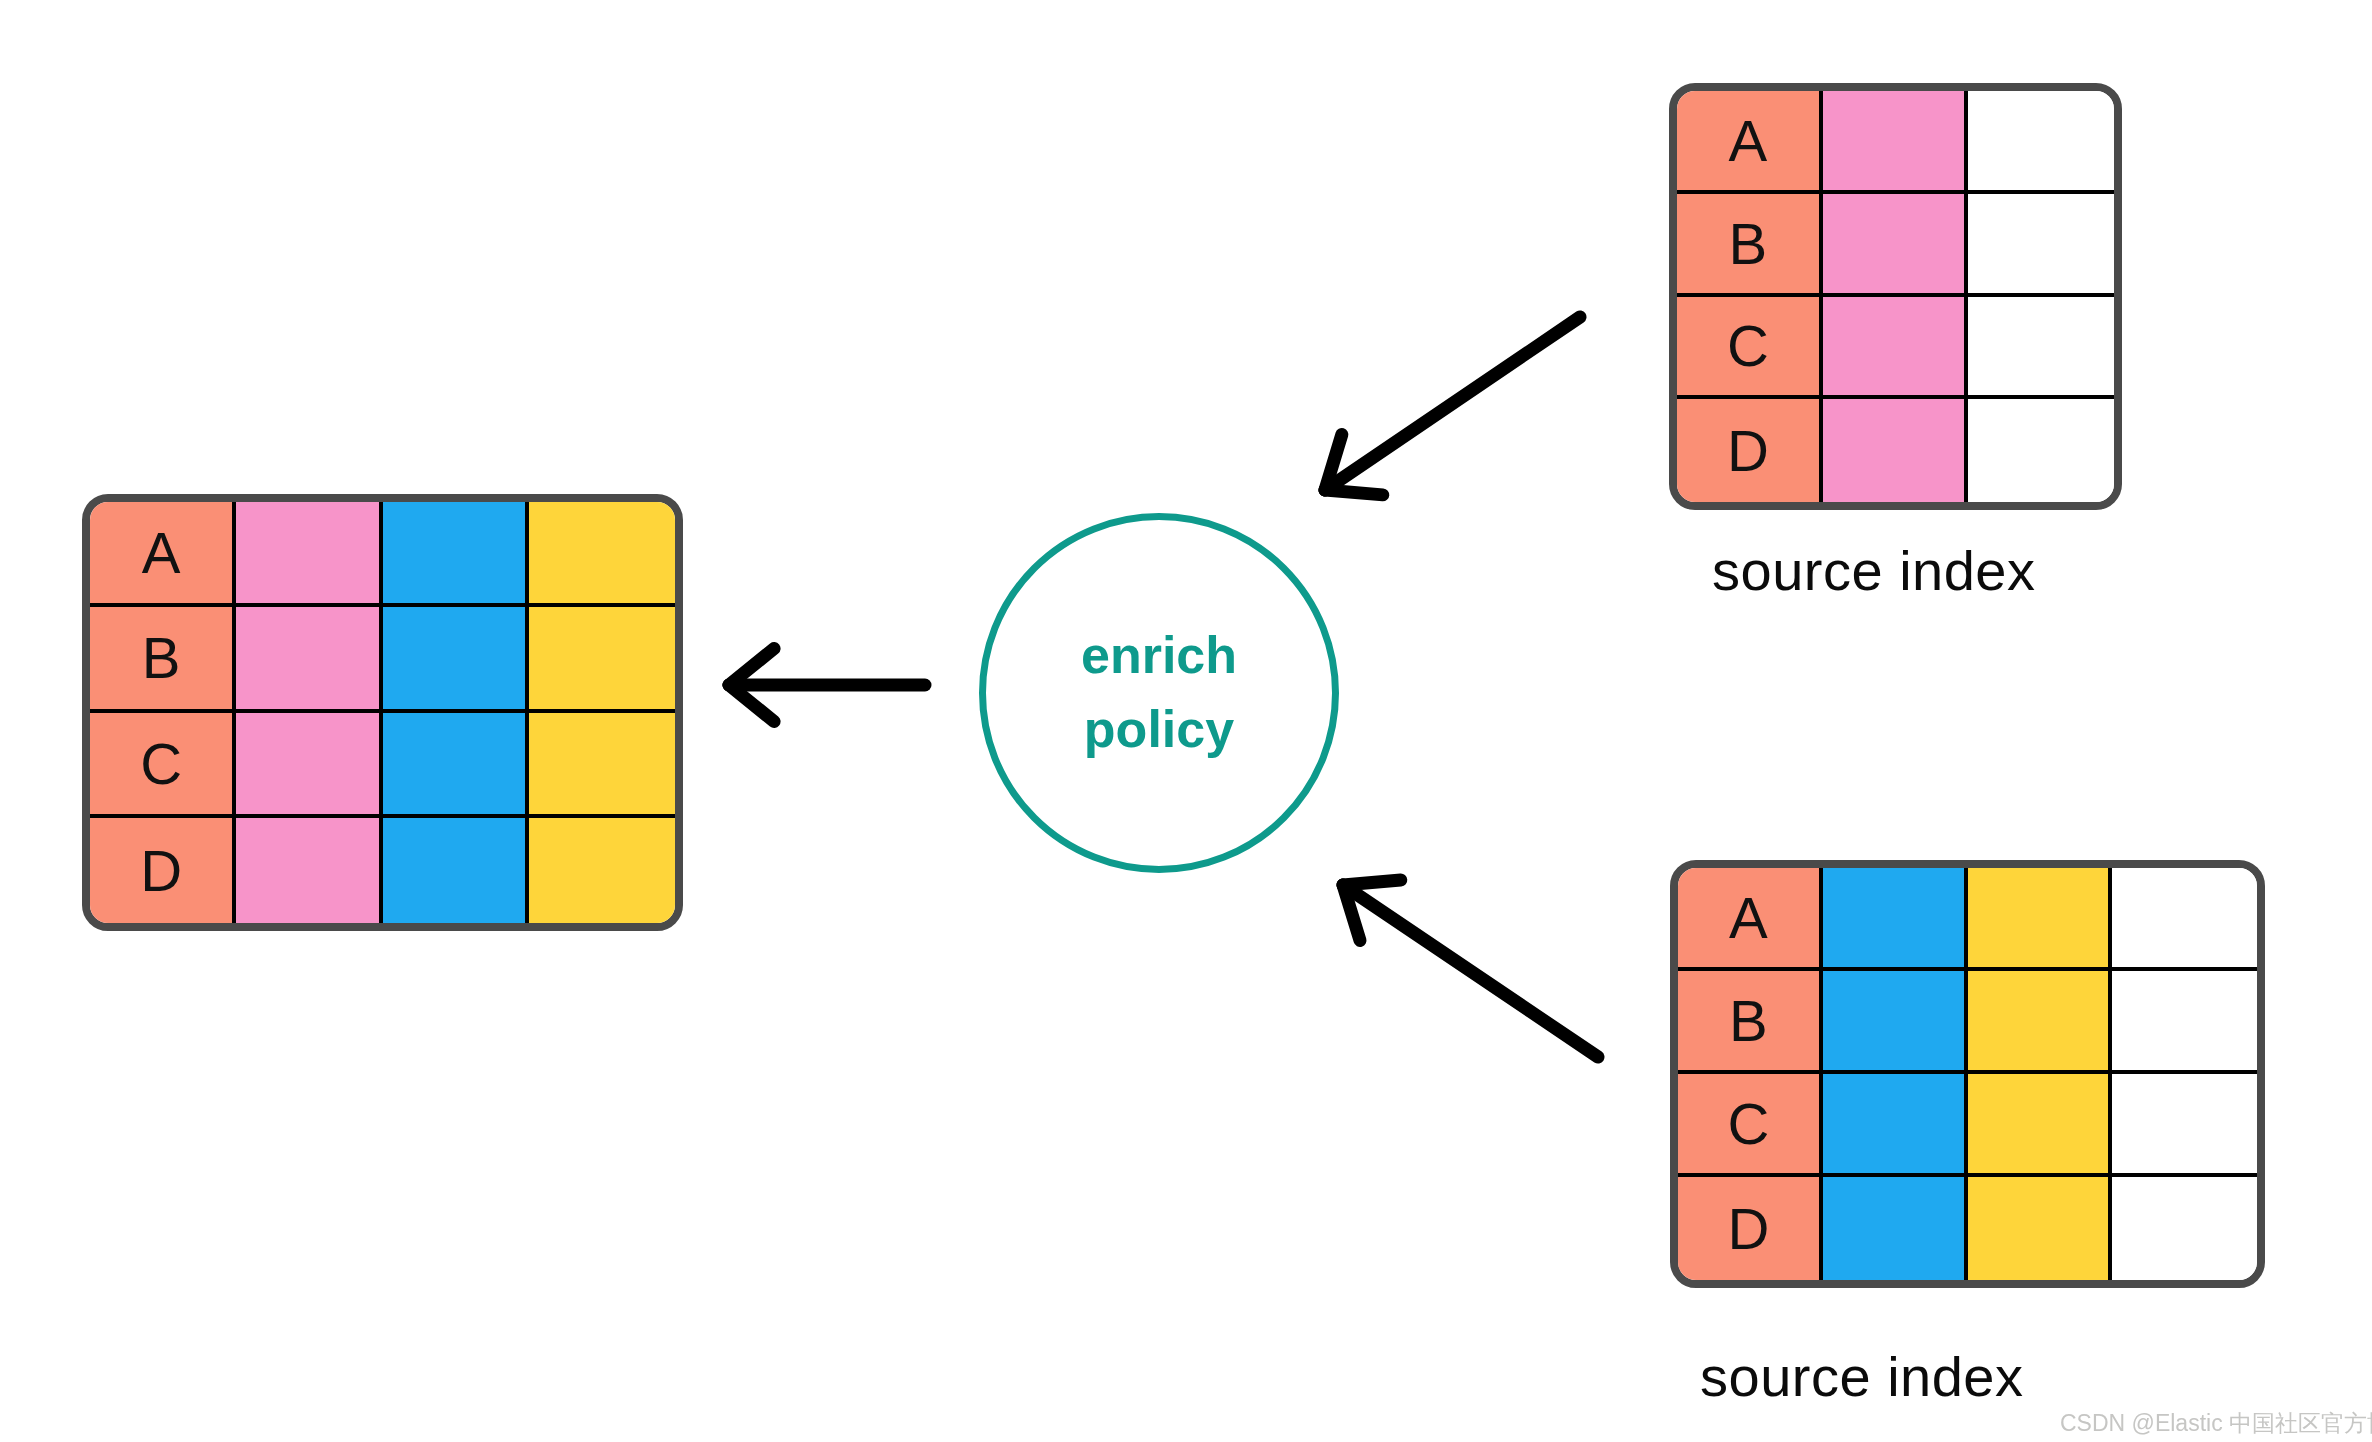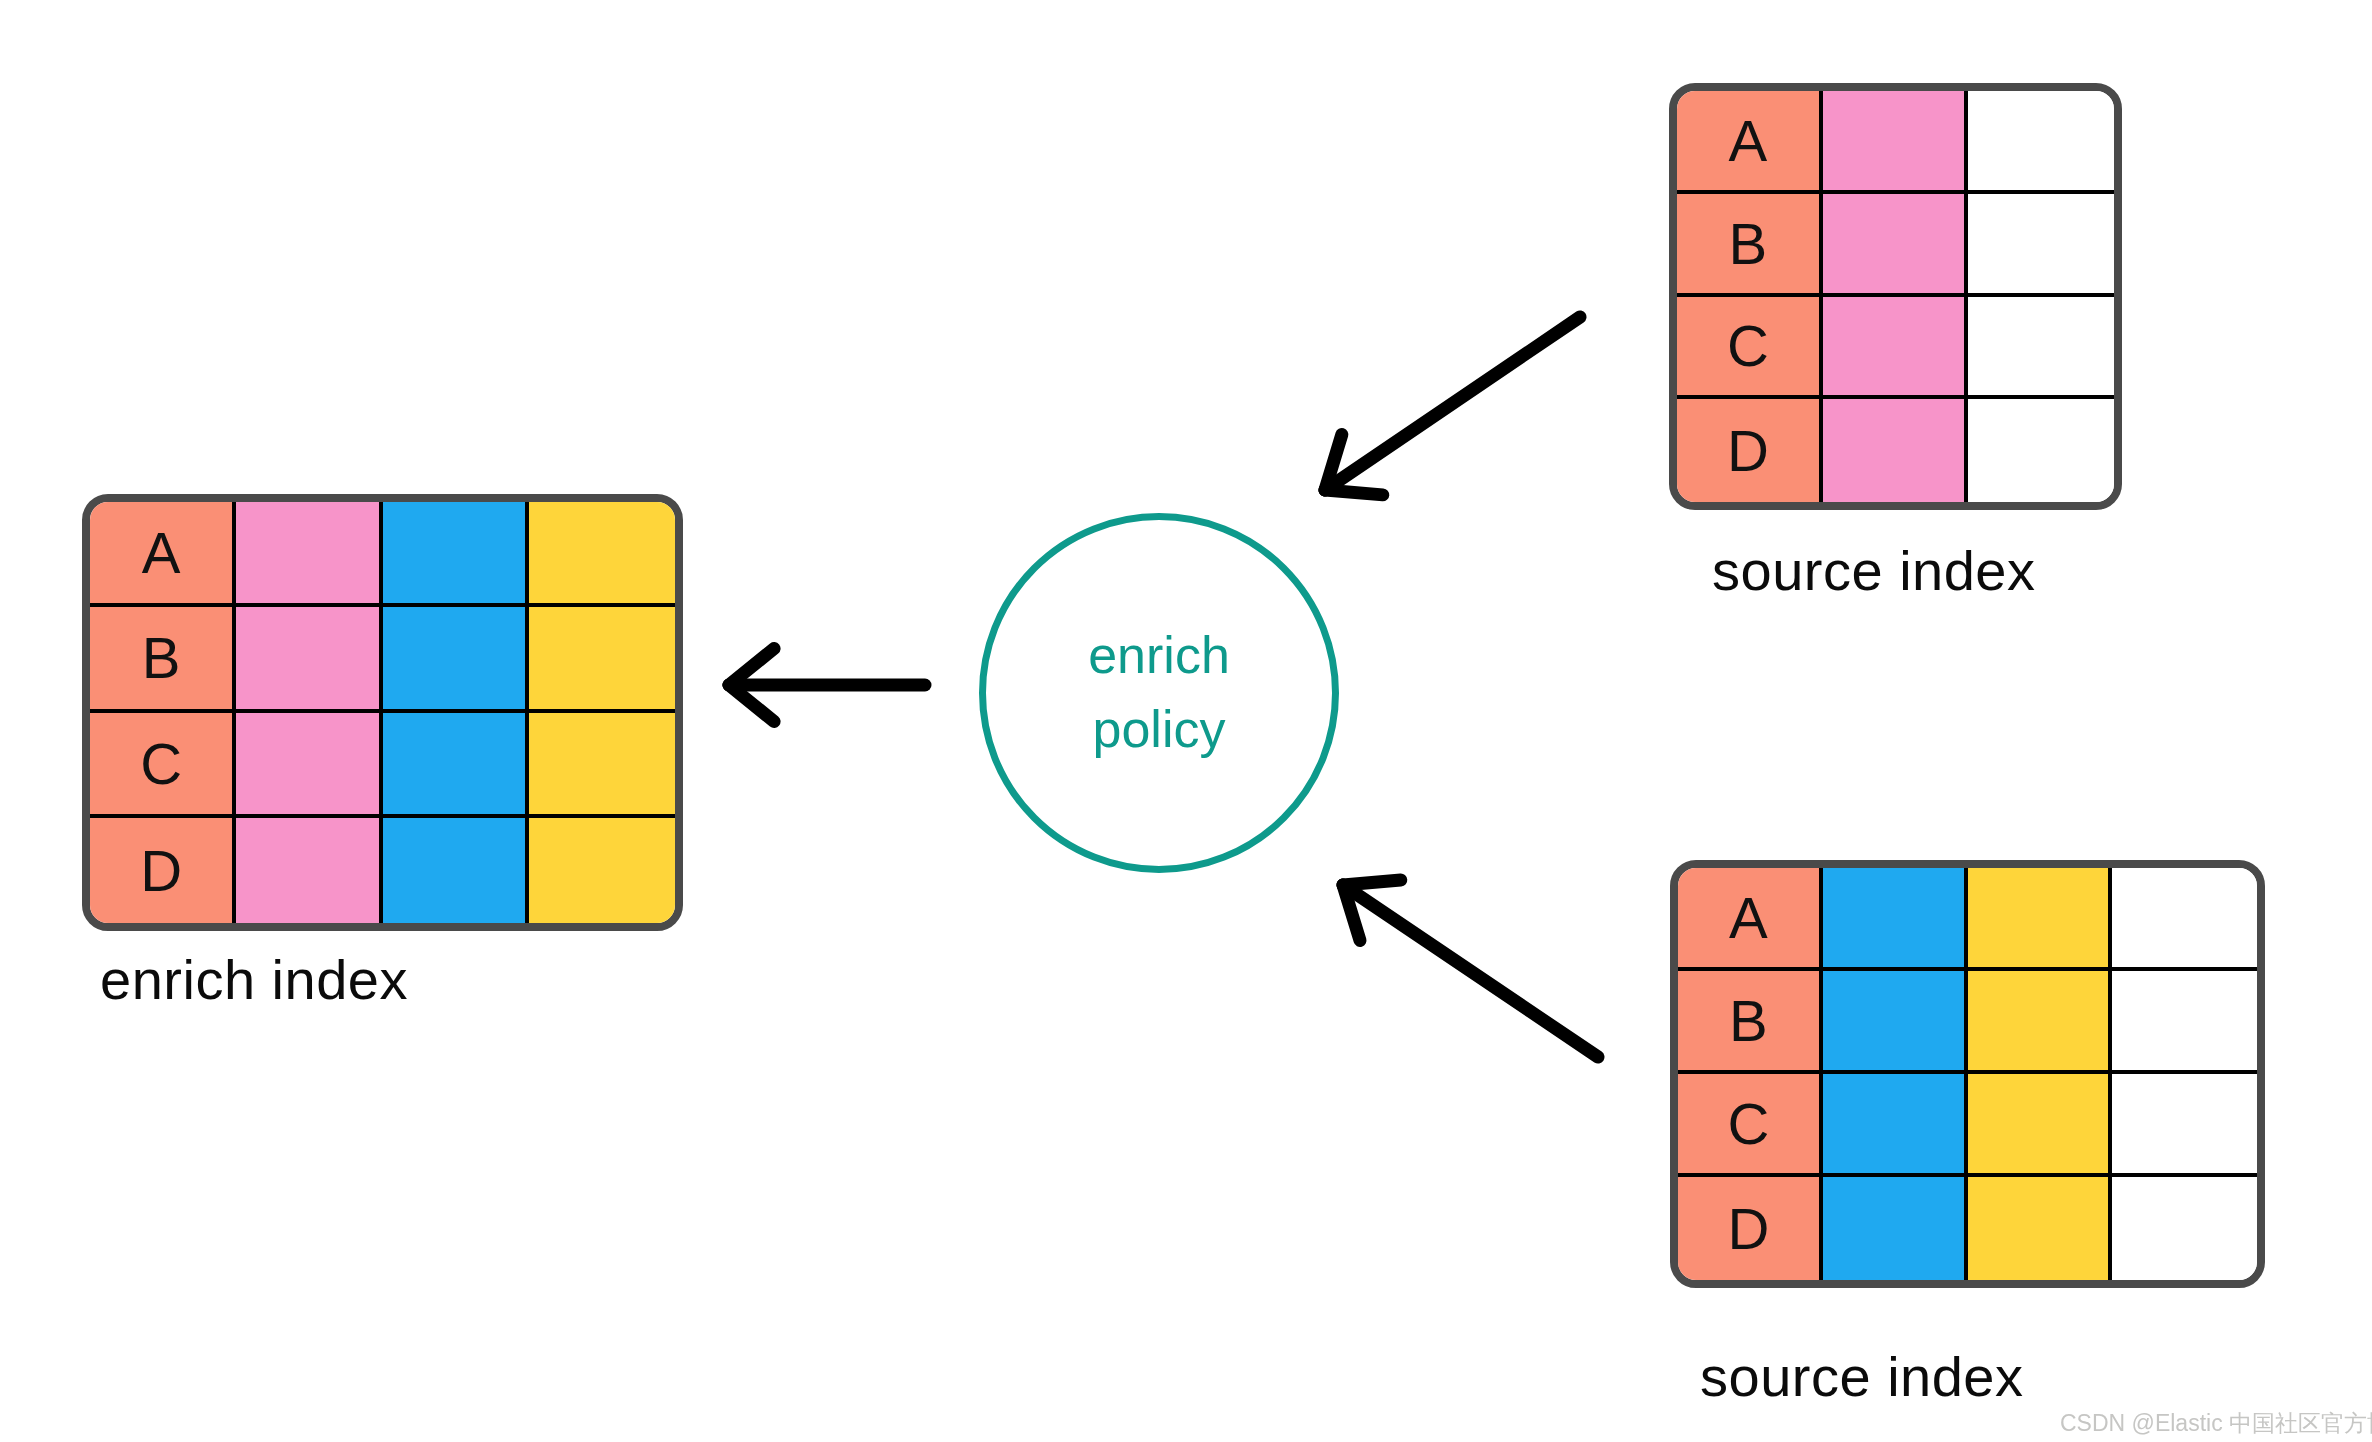--- a/index.html
+++ b/index.html
@@ -91,21 +91,20 @@
       <div class="cell" style="background: rgb(247, 148, 201); border-right: 4px solid rgb(0, 0, 0); border-bottom: 4px solid rgb(0, 0, 0);"></div>
       <div class="cell" style="background: rgb(31, 169, 240); border-right: 4px solid rgb(0, 0, 0); border-bottom: 4px solid rgb(0, 0, 0);"></div>
       <div class="cell" style="background: rgb(254, 213, 58); border-bottom: 4px solid rgb(0, 0, 0);"></div>
       <div class="cell" style="background: rgb(250, 143, 117); border-right: 4px solid rgb(0, 0, 0);">
         <span>D</span>
       </div>
       <div class="cell" style="background: rgb(247, 148, 201); border-right: 4px solid rgb(0, 0, 0);"></div>
       <div class="cell" style="background: rgb(31, 169, 240); border-right: 4px solid rgb(0, 0, 0);"></div>
       <div class="cell" style="background: rgb(254, 213, 58);"></div>
     </div>
-  <div class="lbl lbl-enrich">enrich index</div>
 
   <div class="tbl tbl-src-top" style="grid-template-columns: repeat(3, 1fr); grid-template-rows: repeat(4, 1fr);">
       <div class="cell" style="background: rgb(250, 143, 117); border-right: 4px solid rgb(0, 0, 0); border-bottom: 4px solid rgb(0, 0, 0);">
         <span>A</span>
       </div>
       <div class="cell" style="background: rgb(247, 148, 201); border-right: 4px solid rgb(0, 0, 0); border-bottom: 4px solid rgb(0, 0, 0);"></div>
       <div class="cell" style="background: rgb(255, 255, 255); border-bottom: 4px solid rgb(0, 0, 0);"></div>
       <div class="cell" style="background: rgb(250, 143, 117); border-right: 4px solid rgb(0, 0, 0); border-bottom: 4px solid rgb(0, 0, 0);">
         <span>B</span>
       </div>
@@ -145,21 +144,21 @@
       <div class="cell" style="background: rgb(255, 255, 255); border-bottom: 4px solid rgb(0, 0, 0);"></div>
       <div class="cell" style="background: rgb(250, 143, 117); border-right: 4px solid rgb(0, 0, 0);">
         <span>D</span>
       </div>
       <div class="cell" style="background: rgb(31, 169, 240); border-right: 4px solid rgb(0, 0, 0);"></div>
       <div class="cell" style="background: rgb(254, 213, 58); border-right: 4px solid rgb(0, 0, 0);"></div>
       <div class="cell" style="background: rgb(255, 255, 255);"></div>
     </div>
   <div class="lbl lbl-src-bottom">source index</div>
 
-  <div class="policy" style="border-color: rgb(14, 154, 140);">
+  <div class="policy" style="border-color: rgb(14, 154, 140); font-weight: bold;">
     <span style="color: rgb(14, 154, 140);">enrich policy</span>
   </div>
 
   <svg class="arrows" viewBox="0 0 2372 1442">
       <g>
         <line x1="1580" y1="317" x2="1325" y2="490" stroke="#000000" stroke-width="13" stroke-linecap="round"></line>
         <line x1="1325" y1="490" x2="1382.795998359262" y2="494.8603059220779" stroke="#000000" stroke-width="13" stroke-linecap="round"></line>
         <line x1="1325" y1="490" x2="1341.8458787087613" y2="434.5003029690278" stroke="#000000" stroke-width="13" stroke-linecap="round"></line>
       </g>
       <g>

